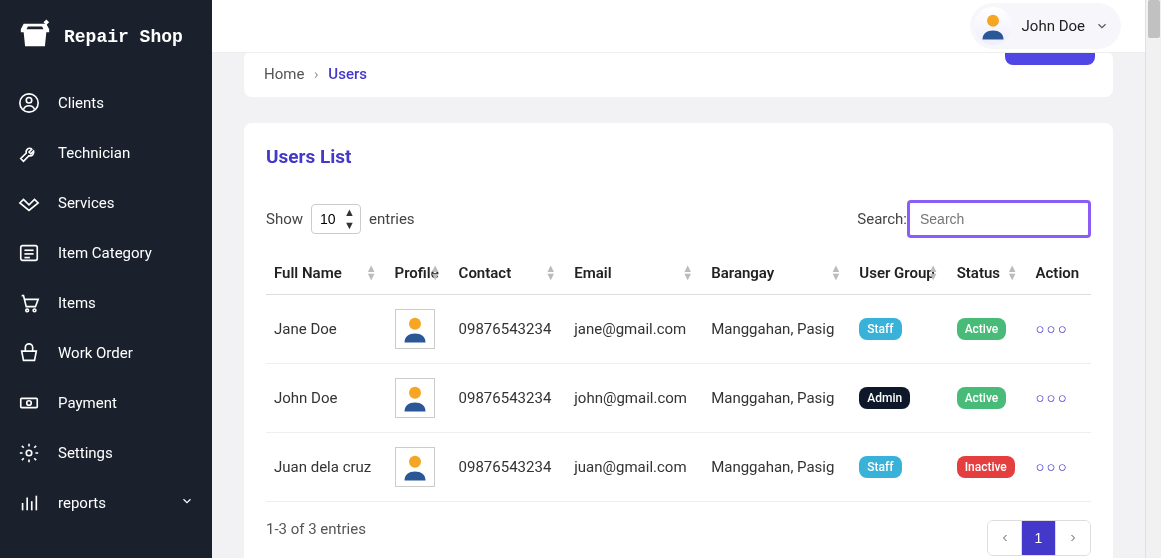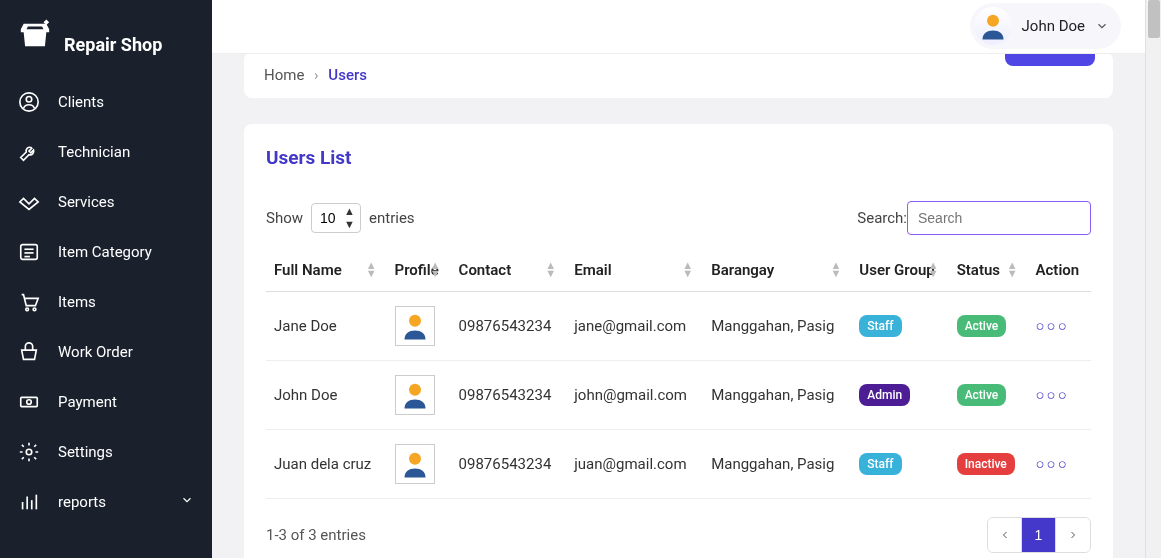--- a/index.html
+++ b/index.html
@@ -5,21 +5,21 @@
   * { margin: 0; padding: 0; box-sizing: border-box; }
   body { font-family: -apple-system, BlinkMacSystemFont, "Segoe UI", Roboto, sans-serif; background: #f2f2f4; color: #333; font-size: 14px; height: 558px; overflow: hidden; }
   .app { display: flex; height: 558px; width: 1161px; position: relative; }
 
   
   .scroll-gutter { position: absolute; right: 0; top: 0; width: 16px; height: 100%; background: #f1f1f1; border-left: 1px solid #e0e0e0; }
   .scroll-thumb { position: absolute; top: 0; left: 2px; width: 12px; height: 38px; background: #c1c1c1; border-radius: 2px; }
 
   
   .sidebar { width: 212px; background: #1a202c; color: #fff; display: flex; flex-direction: column; overflow-y: auto; }
-  .brand { display: flex; align-items: flex-end; gap: 12px; padding: 18px 4px 18px 18px; }
+  .brand { display: flex; align-items: center; gap: 12px; padding: 18px 4px 18px 18px; font-family: Liberation Mono, monospace; }
   .brand-logo svg { width: 34px; height: 34px; fill: #fff; }
   .brand-name { font-weight: 700; font-size: 18px; color: #fff; }
   .nav { display: flex; flex-direction: column; padding: 4px 0; }
   .nav-item { display: flex; align-items: center; gap: 18px; padding: 14px 18px; color: #fff; cursor: pointer; font-size: 15px; }
   .nav-icon { width: 22px; height: 22px; display: flex; align-items: center; justify-content: center; }
   .nav-icon svg { width: 22px; height: 22px; stroke: #fff; fill: none; stroke-width: 1.8; }
   .nav-chevron { margin-left: auto; }
   .nav-chevron svg { width: 14px; height: 14px; stroke: #fff; fill: none; stroke-width: 2; }
 
   
@@ -44,37 +44,37 @@
 
   .panel { background: #fff; border-radius: 8px; padding: 22px 22px 24px; }
   .panel-title { color: #4338ca; font-weight: 700; font-size: 19px; margin-bottom: 32px; }
 
   .table-ctrl { display: flex; align-items: center; justify-content: space-between; margin-bottom: 14px; font-size: 15px; color: #444; }
   .show-ctrl { display: flex; align-items: center; gap: 8px; }
   .show-ctrl select { padding: 6px 24px 6px 8px; border: 1px solid #ccc; border-radius: 4px; font-size: 14px; appearance: none; background: #fff; }
   .select-wrap { position: relative; }
   .select-wrap .sel-ic { position: absolute; right: 6px; top: 50%; transform: translateY(-50%); pointer-events: none; font-size: 11px; color:#333; }
   .search-ctrl { display: flex; align-items: center; }
-  .search-ctrl input { width: 184px; padding: 8px 10px; border: 1px solid #8b5cf6; border-radius: 4px; font-size: 14px; }
+  .search-ctrl input { width: 184px; padding: 8px 10px; border: 3px solid #8b5cf6; border-radius: 4px; font-size: 14px; }
 
   table { width: 100%; border-collapse: collapse; }
   thead th { text-align: left; font-weight: 600; padding: 12px 8px; border-bottom: 1px solid #ddd; color: #222; font-size: 15px; position: relative; }
   .sort-ic { position: absolute; right: 10px; top: 50%; transform: translateY(-50%); color: #bbb; font-size: 11px; line-height: 8px; display:flex; flex-direction:column; }
   tbody td { padding: 14px 8px; border-bottom: 1px solid #eee; font-size: 15px; color: #333; vertical-align: middle; }
   .avatar-sq { width: 40px; height: 40px; border: 1px solid #ccc; display: flex; align-items: center; justify-content: center; background: #fff; }
 
   .badge { display: inline-block; padding: 4px 8px; border-radius: 8px; font-size: 12px; font-weight: 500; color: #fff; }
   .badge.staff { background: #38b2d8; }
-  .badge.admin { background: #4c1d95; }
+  .badge.admin { background: #0f172a; }
   .badge.active { background: #48bb78; }
   .badge.inactive { background: #e53e3e; }
 
   .row-action { color: #4338ca; cursor: pointer; letter-spacing: 2px; font-weight: 700; }
 
-  .paginate { display: flex; align-items: center; justify-content: space-between; margin-top: 18px; font-size: 15px; color: #555; }
+  .paginate { display: flex; justify-content: space-between; margin-top: 18px; font-size: 15px; color: #555; }
   .pager { display: flex; gap: 0; border: 1px solid #ddd; border-radius: 6px; overflow: hidden; }
   .pager button { width: 34px; height: 34px; border: none; background: #fff; cursor: pointer; display: flex; align-items: center; justify-content: center; font-size: 14px; color:#555; }
   .pager button:not(:last-child){ border-right:1px solid #ddd; }
   .pager button.current { background: #4338ca; color: #fff; }
 
   
   .sidebar::-webkit-scrollbar{ width:6px;} 
 </style>
 </head>
 <body>

